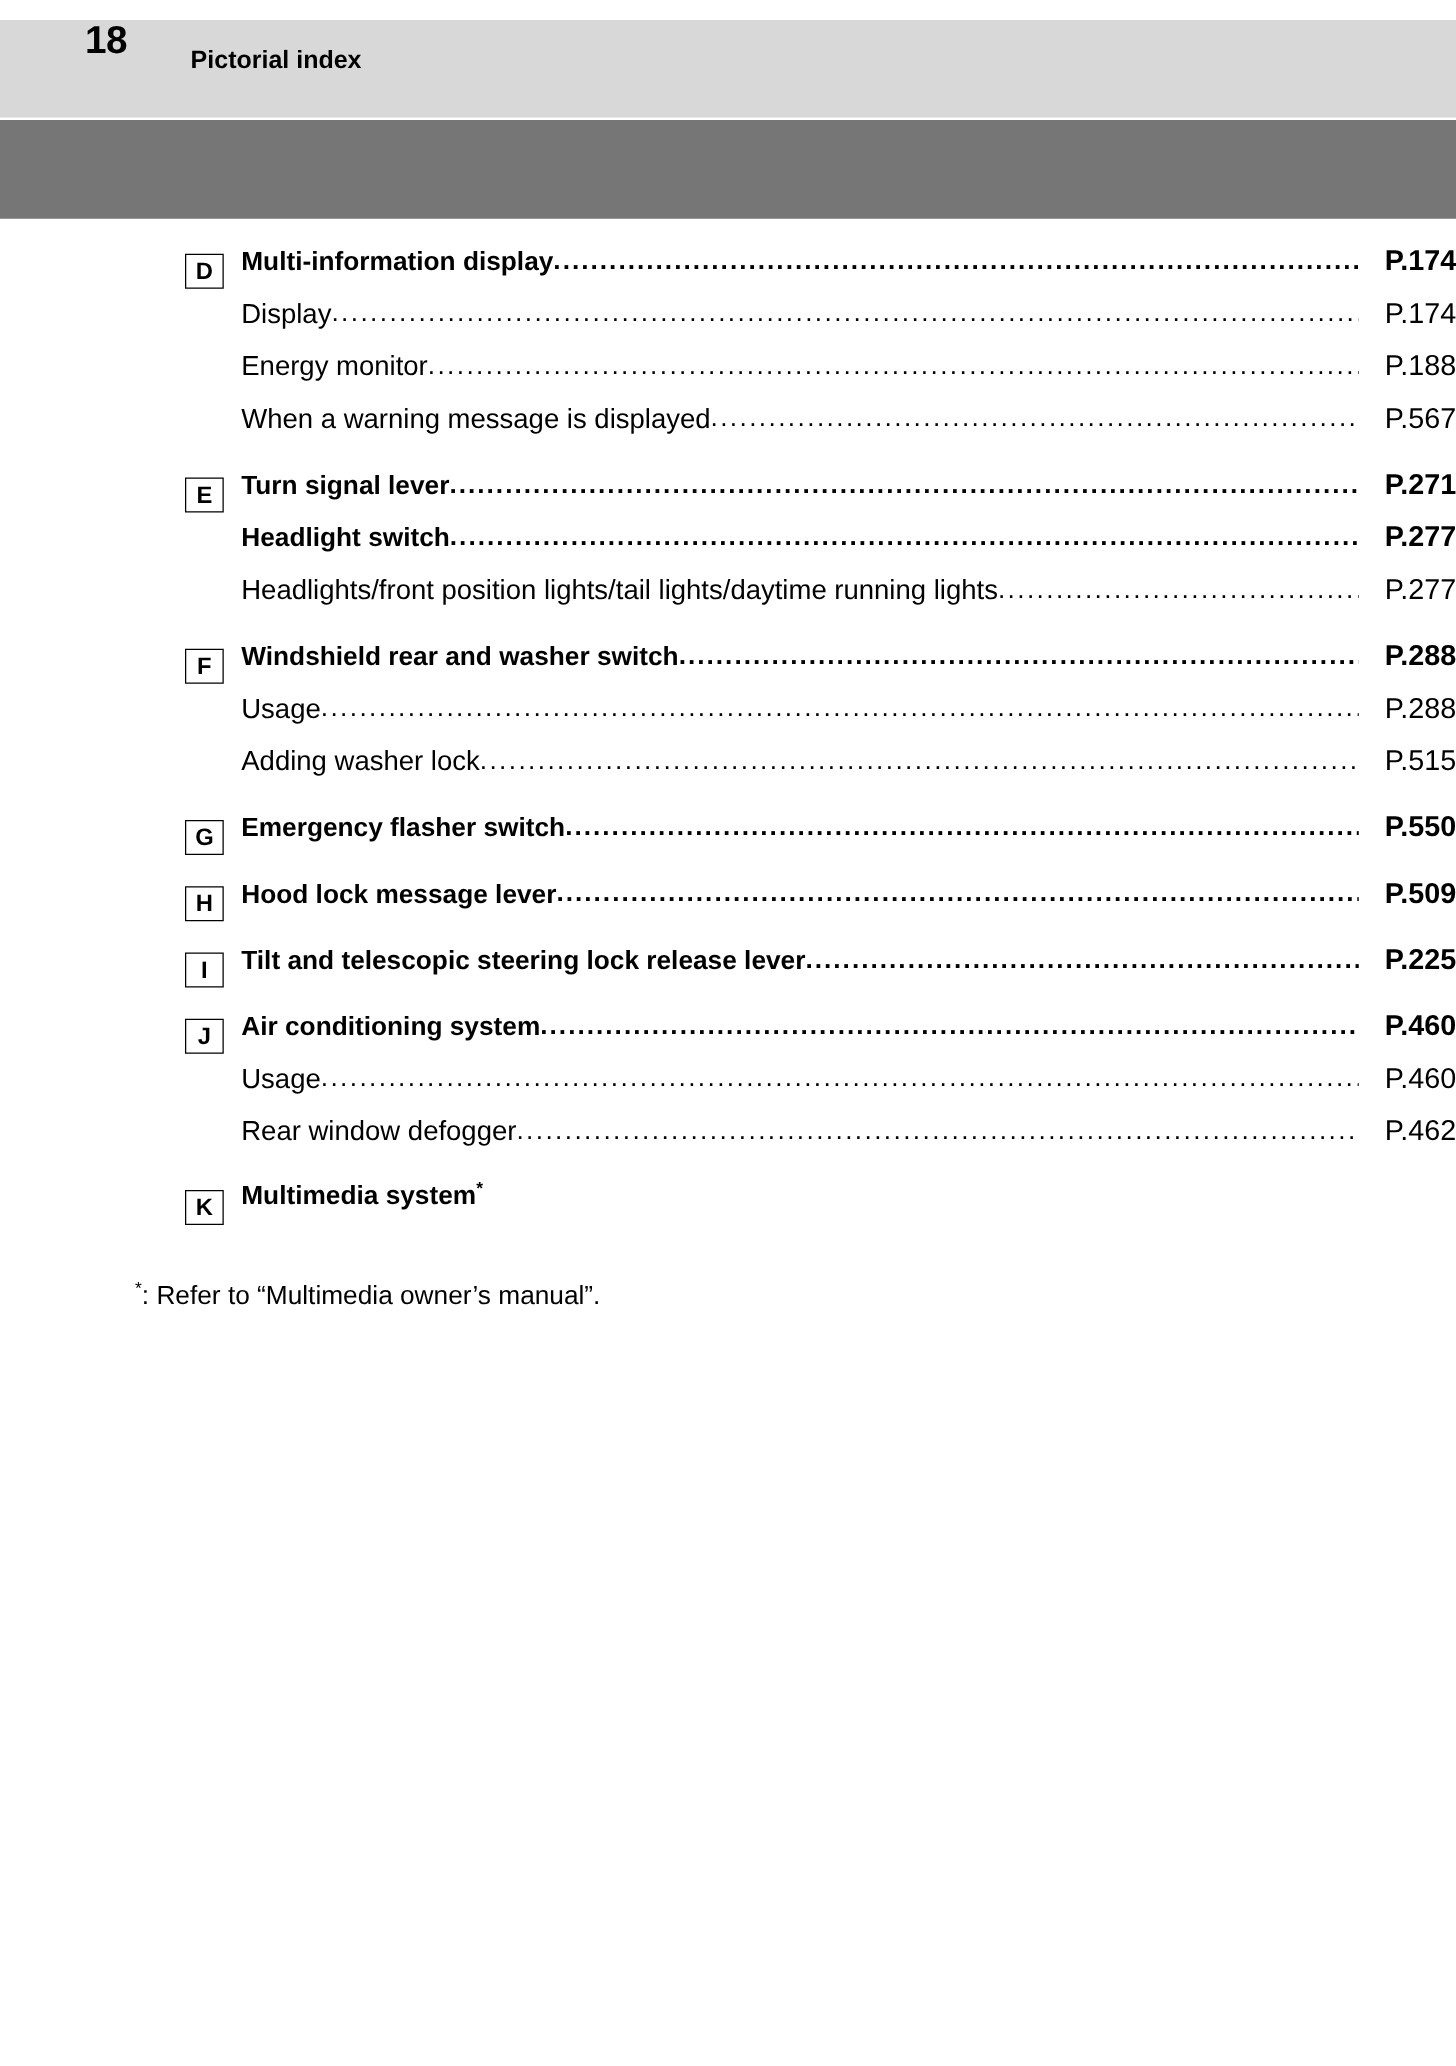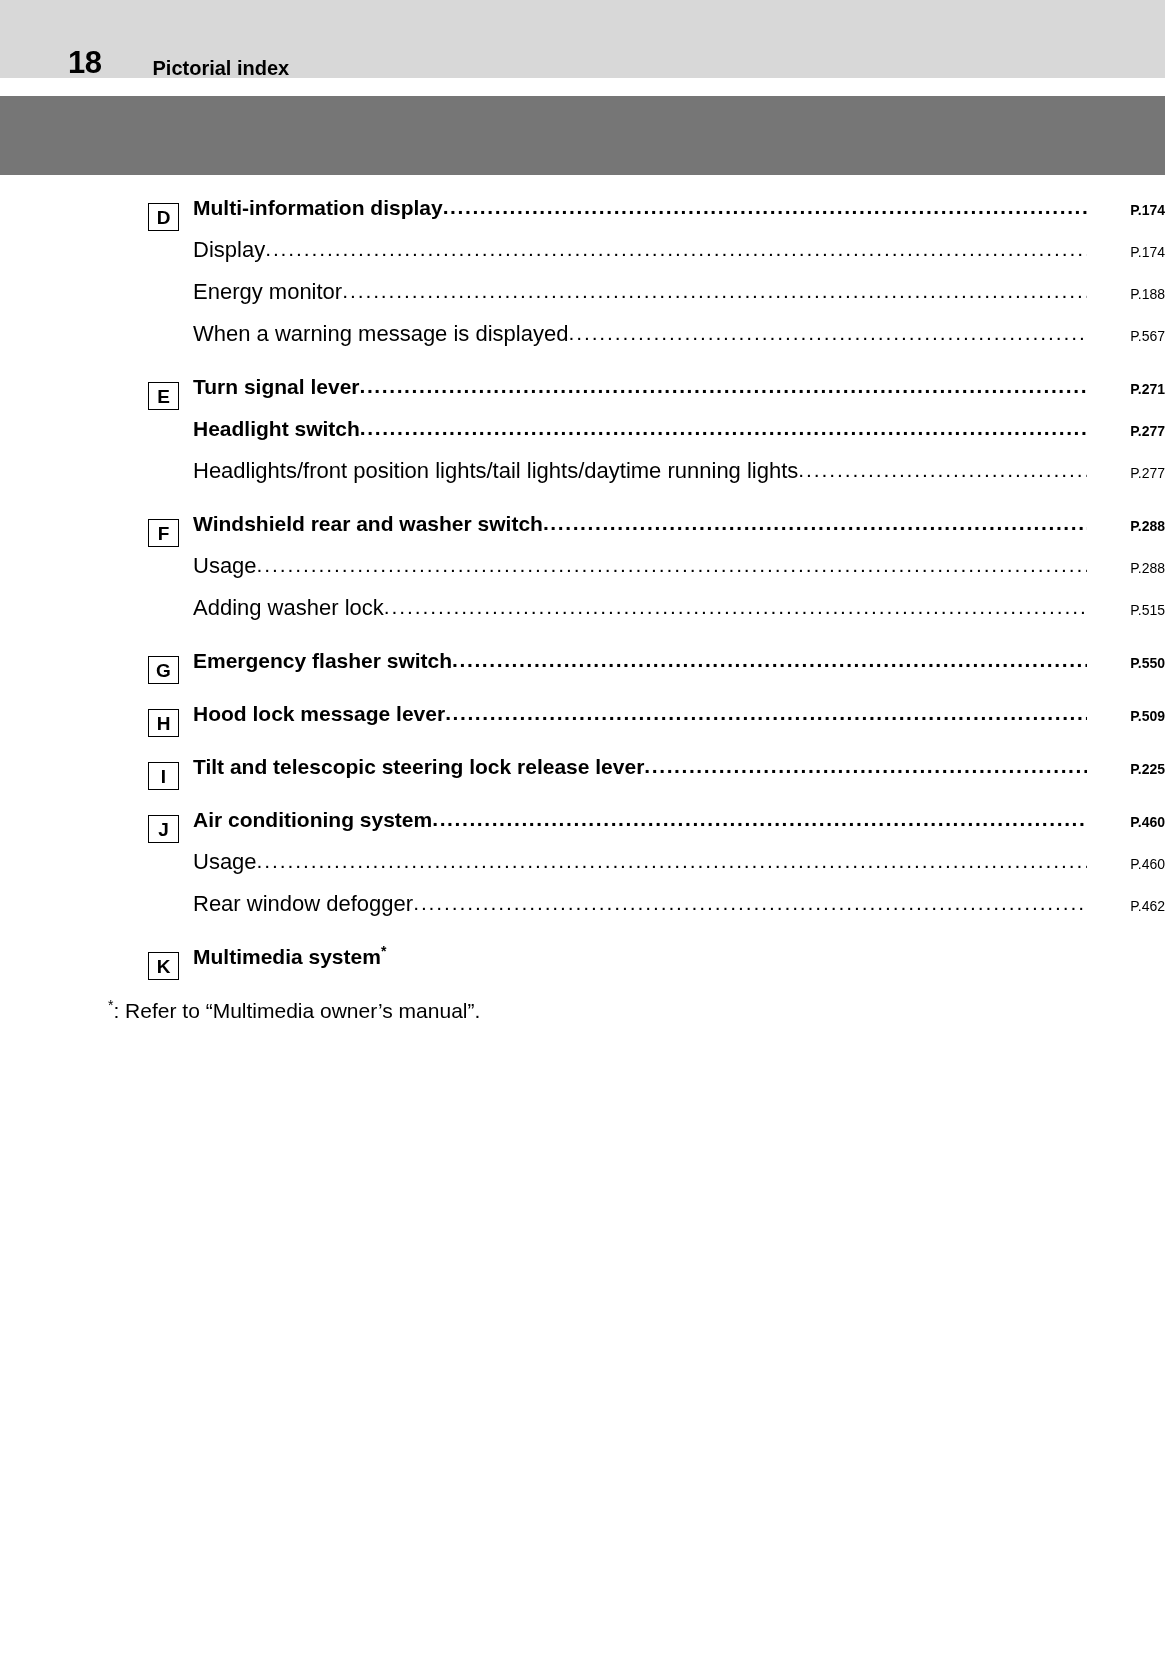--- a/index.html
+++ b/index.html
@@ -13,26 +13,26 @@
     position: relative;
     font-family: "Liberation Sans", sans-serif;
     color: #000000;
     overflow: hidden;
   }
 
   
   .page-header {
     position: absolute;
     left: 0;
-    top: 0;
+    top: 16px;
     width: 1165px;
     height: 78px;
     background: #d8d8d8;
     display: flex;
-    align-items: flex-end;
+    align-items: flex-start;
   }
   .page-number {
     margin-left: 68px;
     font-size: 31px;
     font-weight: bold;
     letter-spacing: -0.5px;
     line-height: 1;
   }
   .header-title {
     margin-left: 51px;
@@ -121,21 +121,21 @@
   .entry.major .leader {
     font-weight: bold;
     letter-spacing: 1.6px;
   }
   .leader::before {
     content: "................................................................................................................................................................";
   }
 
   .page-ref {
     flex: 0 0 auto;
-    font-size: 14px;
+    font-size: 23px;
     line-height: 1;
     white-space: nowrap;
     text-align: right;
     width: 78px;
     padding-right: 0;
   }
   .entry.major .page-ref {
     font-weight: bold;
   }
 
@@ -143,21 +143,21 @@
     font-size: 14px;
     vertical-align: super;
     line-height: 0;
     font-weight: bold;
   }
 
   
   .footnote {
     position: absolute;
     left: 108px;
-    top: 1000px;
+    top: 1026px;
     font-size: 21px;
     line-height: 1;
     white-space: nowrap;
   }
   .footnote .fn-star {
     font-size: 14px;
     vertical-align: super;
     line-height: 0;
   }
 </style>

